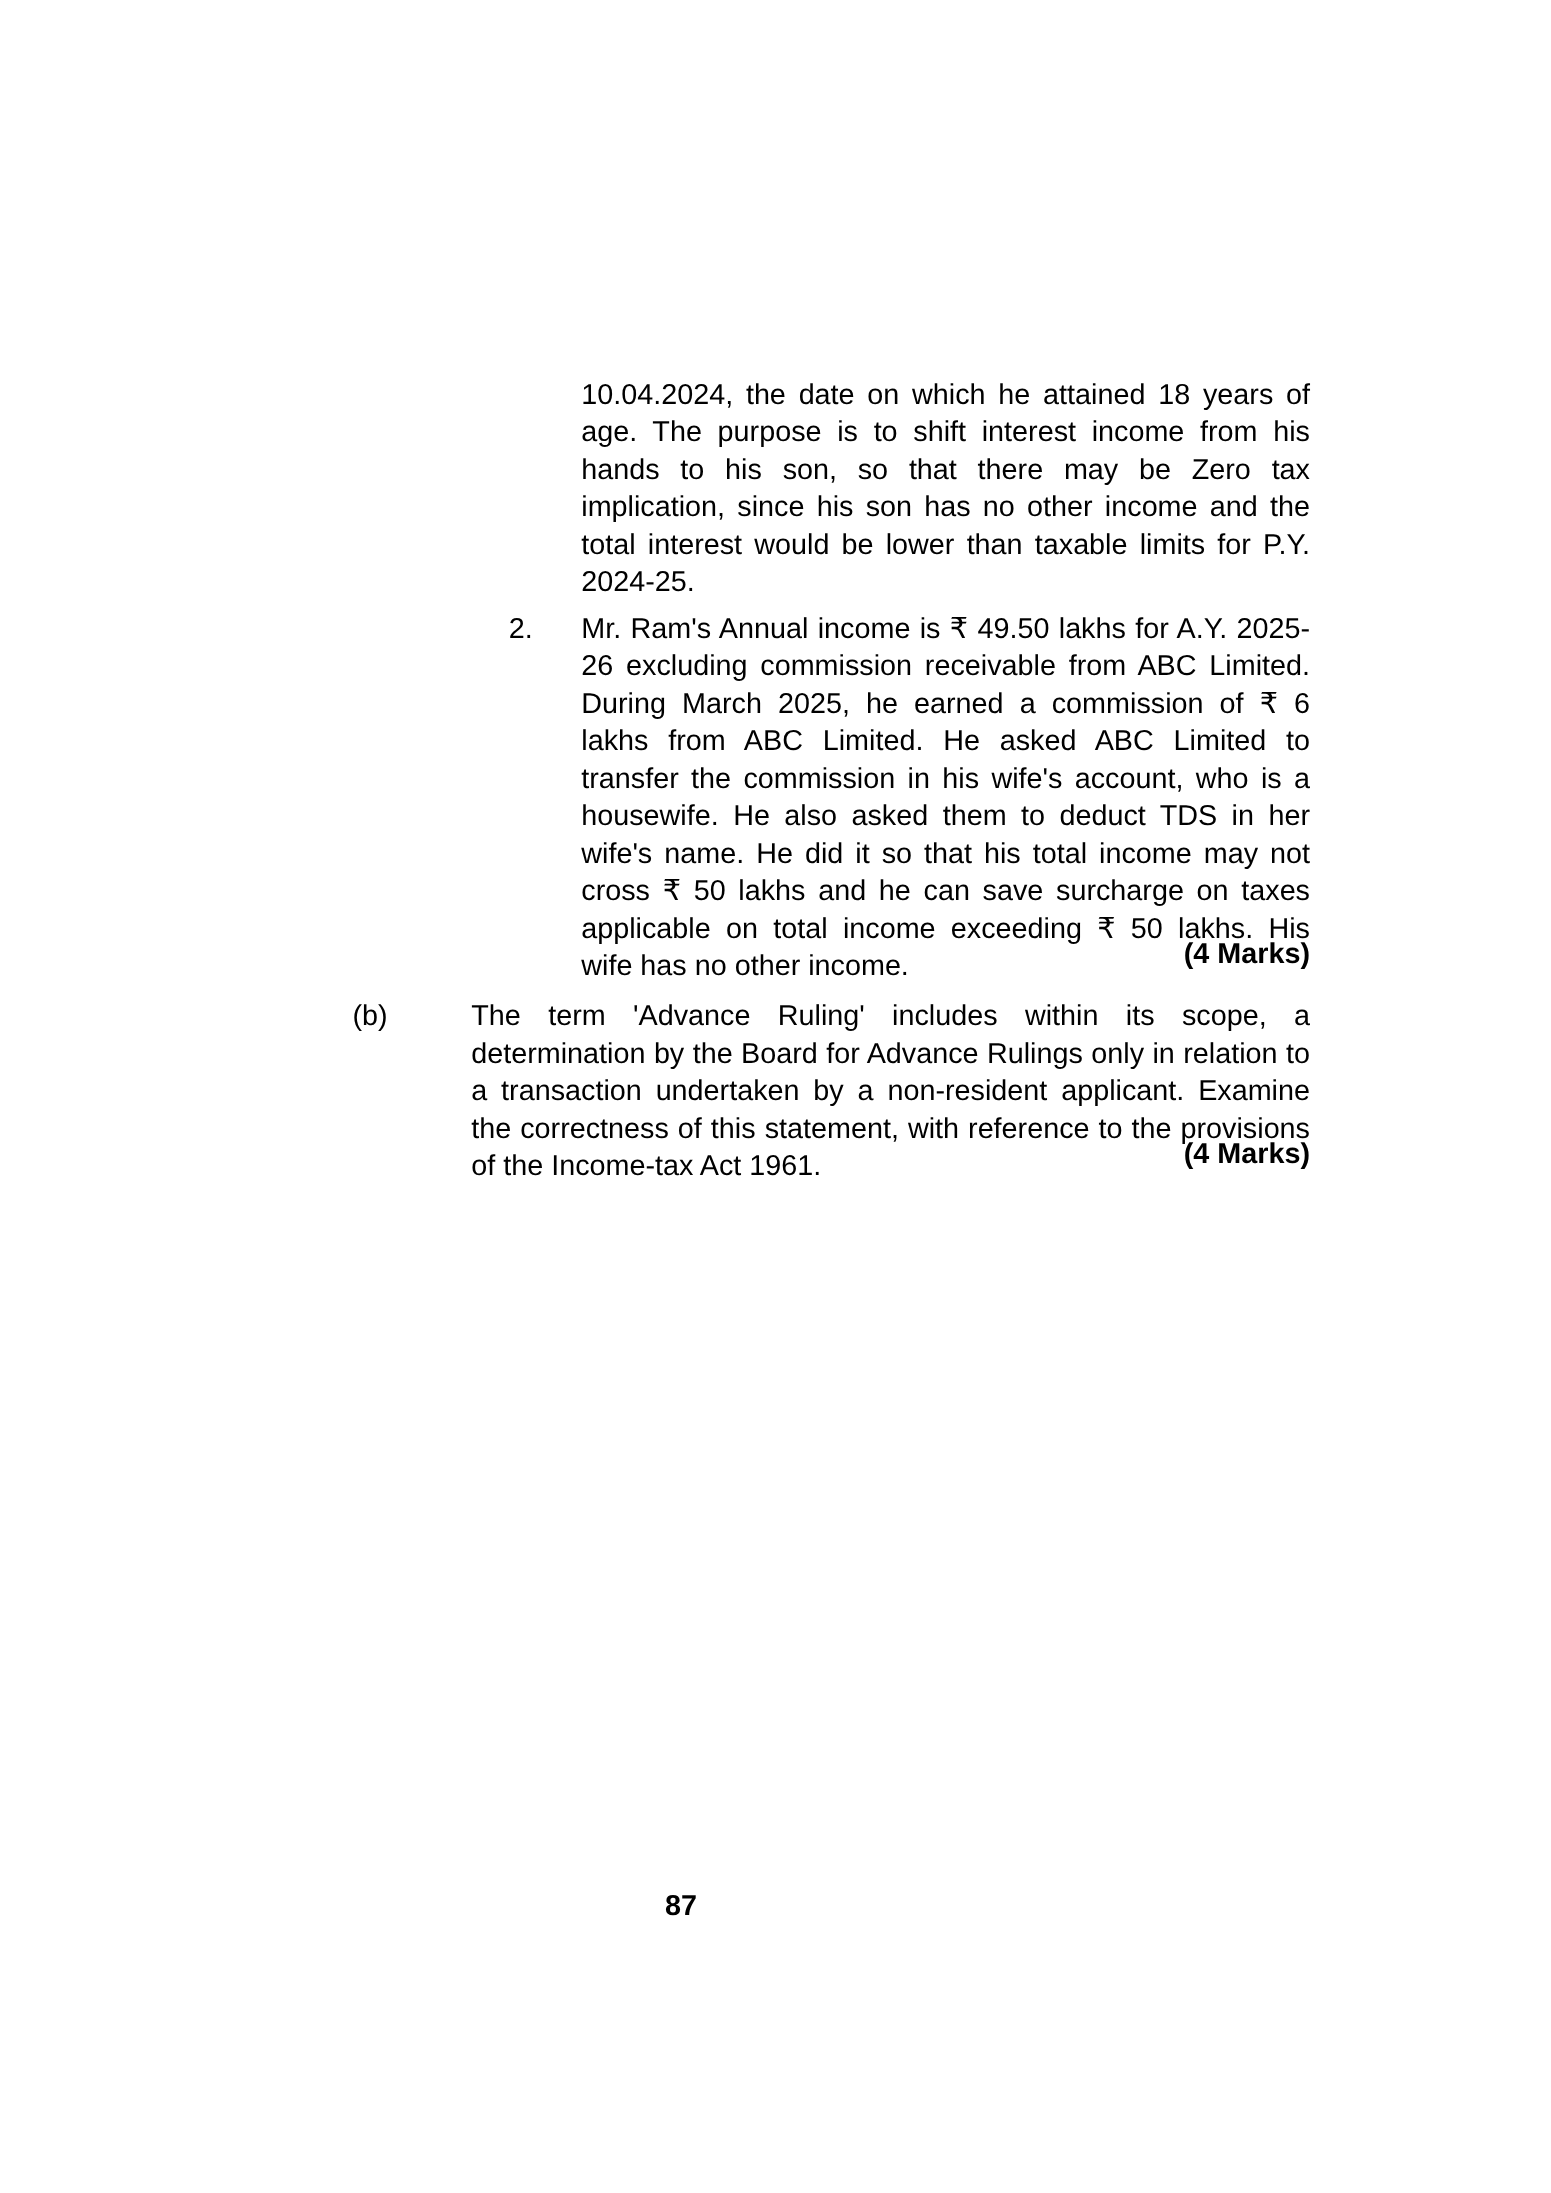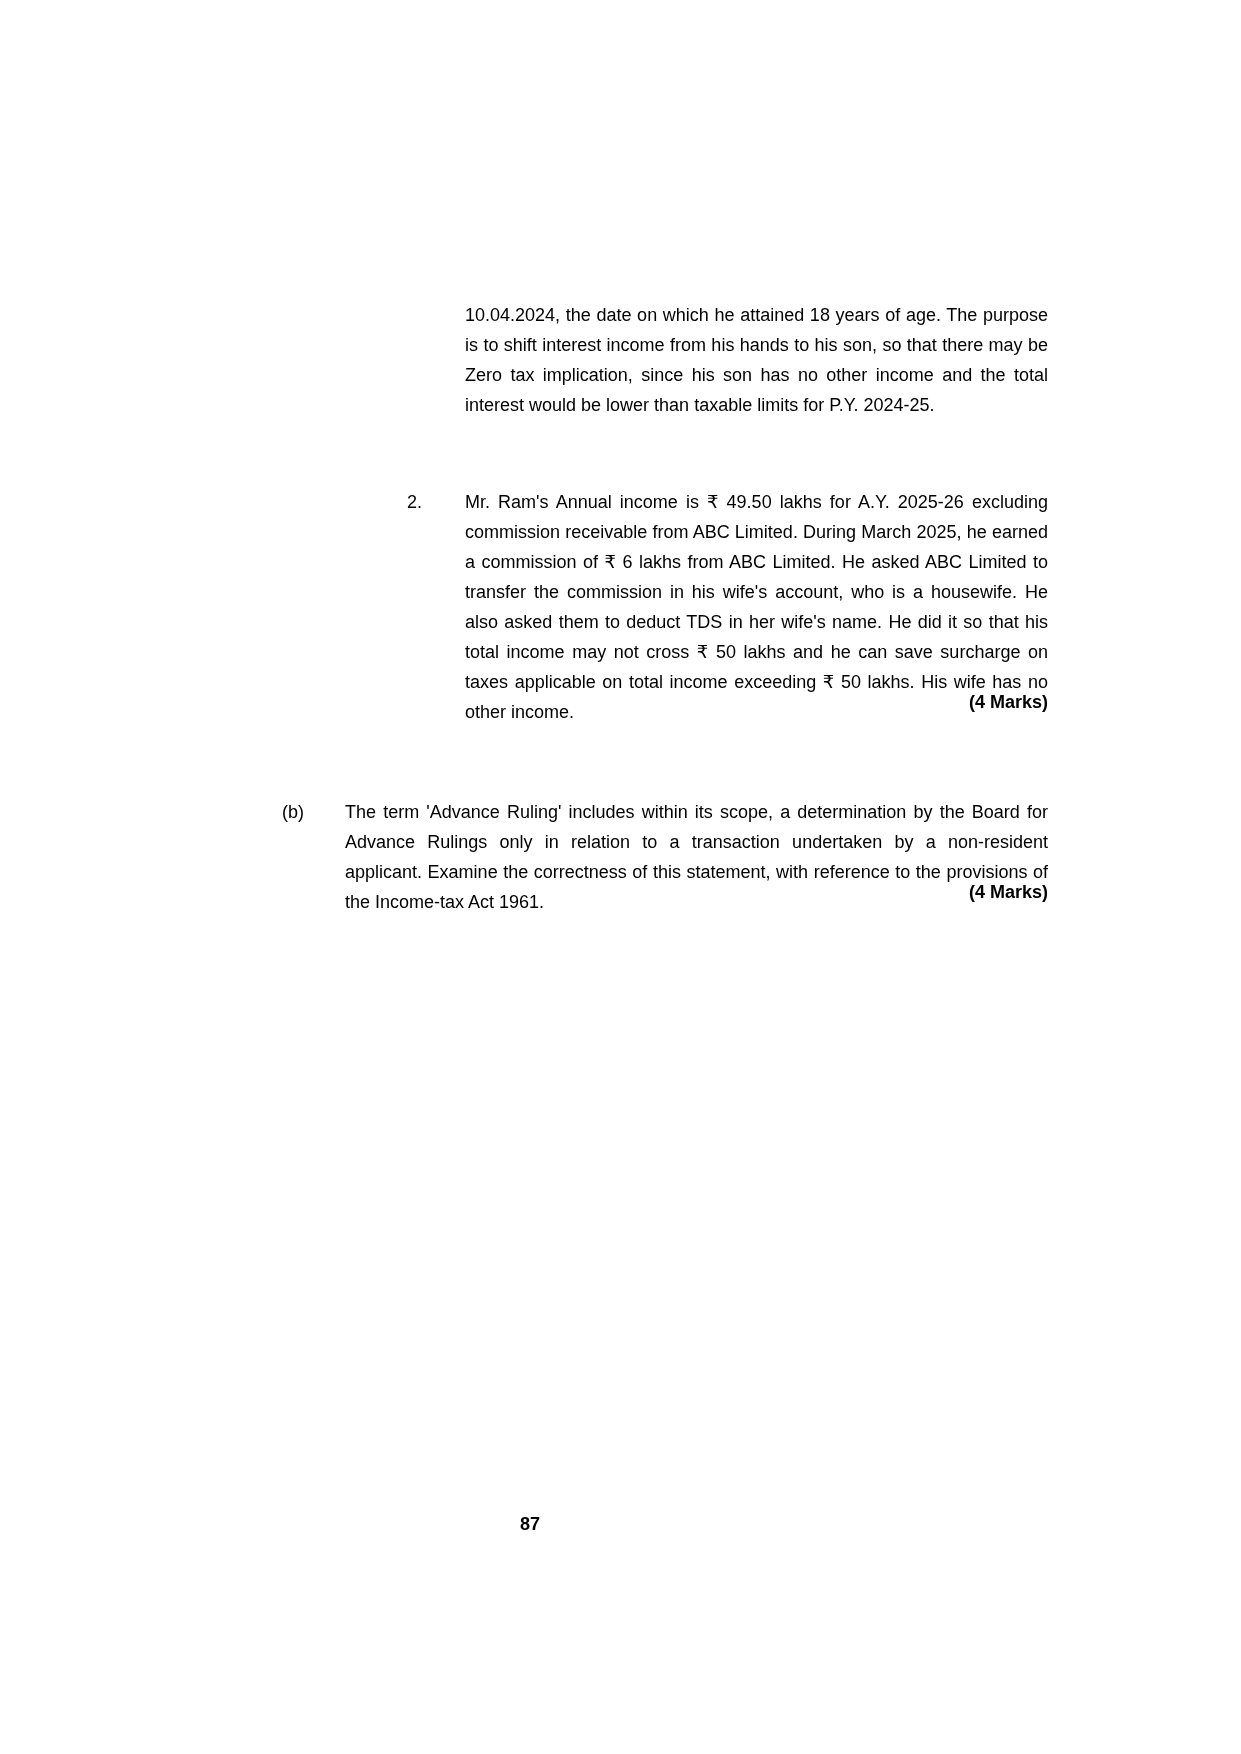--- a/index.html
+++ b/index.html
@@ -3,44 +3,44 @@
 <meta charset="utf-8">
 <style>
   * { margin: 0; padding: 0; box-sizing: border-box; }
   html, body { background: #ffffff; }
   .page {
     position: relative;
     width: 1241px;
     height: 1754px;
     background: #ffffff;
     font-family: "Liberation Sans", "DejaVu Sans", sans-serif;
-    font-size: 18px;
+    font-size: 23px;
     line-height: 30px;
     color: #000000;
     overflow: hidden;
   }
   .block { position: absolute; }
   .blk-item1 { left: 465px; top: 300px; width: 583px; }
   .blk-item2 { left: 407px; top: 487px; width: 641px; display: flex; }
   .blk-item2 .num-col { flex: 0 0 58px; width: 58px; }
   .blk-partb { left: 282px; top: 797px; width: 766px; display: flex; }
   .blk-partb .label-col { flex: 0 0 63px; width: 63px; }
   .body-col { position: relative; width: 583px; }
-  .blk-partb .body-col { width: 703px; }
+  .blk-partb .body-col { width: 703px; margin-left: 32px; }
   .para { text-align: justify; }
   .marks {
     position: absolute;
     right: 0;
     bottom: 10px;
     font-weight: bold;
     white-space: nowrap;
   }
   .page-number {
     position: absolute;
-    left: 520px;
+    left: 532px;
     top: 1509px;
     font-weight: bold;
   }
 </style>
 </head>
 <body>
 
 <div class="page">
 
   <section class="block blk-item1">

